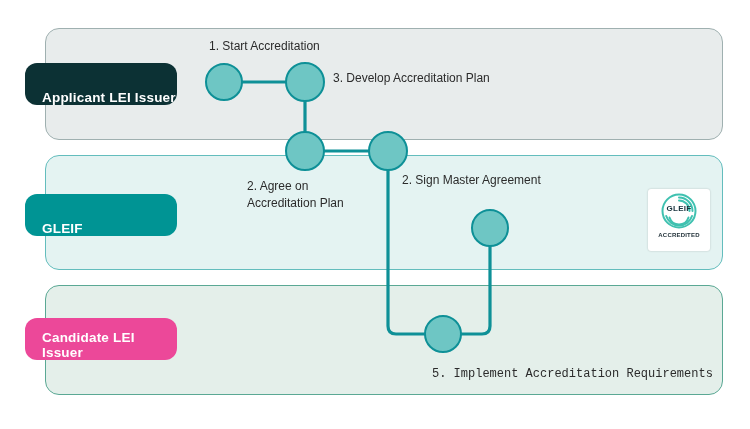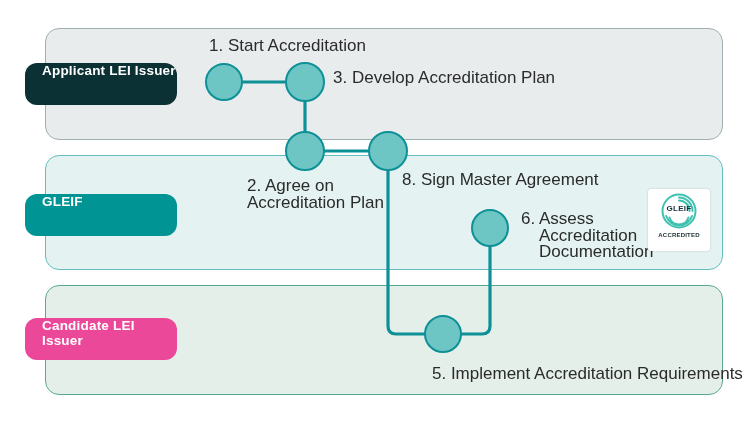--- a/index.html
+++ b/index.html
@@ -39,21 +39,21 @@
     background: #e4efea;
     border: 1px solid #5aa894;
   }
 
   
   .pill {
     position: absolute;
     box-sizing: border-box;
     border-radius: 12px;
     display: flex;
-    align-items: flex-start;
+    align-items: flex-end;
     padding-left: 17px;
     color: #ffffff;
     font-size: 13.5px;
     font-weight: bold;
     letter-spacing: 0.2px;
     left: 25px;
     width: 152px;
     height: 42px;
   }
   .pill-applicant { top: 63px;  background: #0c3134; }
@@ -74,21 +74,21 @@
     box-sizing: border-box;
     border-radius: 50%;
     background: #6ec6c4;
     border: 2.5px solid #0e9097;
   }
 
   
   .step-label {
     position: absolute;
     color: #2b2b2b;
-    font-size: 17px;
+    font-size: 12px;
     line-height: 16.5px;
     white-space: pre-line;
   }
   .step-label.hang {
     white-space: normal;
     padding-left: 18px;
     text-indent: -18px;
   }
 
   
@@ -165,25 +165,24 @@
     <span>Candidate LEI Issuer</span>
   </div>
 
   <div class="step-label" style="left:209px; top:38px;">1. Start Accreditation</div>
 
   <div class="step-label" style="left:333px; top:70px;">3. Develop Accreditation Plan</div>
 
   <div class="step-label" style="left:247px; top:178px;">2. Agree on
 Accreditation Plan</div>
 
-  <div class="step-label" style="left:402px; top:172px;">8. Sign Master Agreement</div>
+  <div class="step-label" style="left:402px; top:172px;">2. Sign Master Agreement</div>
 
-  <div class="step-label" style="left:432px; top:366px;">5. Implement Accreditation Requirements</div>
+  <div class="step-label" style="left:432px; top:366px;font-family:Liberation Mono, monospace;">5. Implement Accreditation Requirements</div>
 
-  <div class="step-label hang" style="left:521px; top:211px; width:112px;">6. Assess Accreditation Documentation</div>
 
   <div class="badge">
     <div class="badge-mark">
       <svg viewBox="0 0 42 40" width="42" height="40" xmlns="http://www.w3.org/2000/svg">
         <g fill="none" stroke-linecap="round">
           <circle cx="21" cy="20" r="16.5" stroke="#3fc1b0" stroke-width="2"></circle>
           <path d="M21 6.5 A13.5 13.5 0 0 1 34.5 20" stroke="#3fc1b0" stroke-width="2"></path>
           <path d="M21 9.5 A10.5 10.5 0 0 1 31.5 20" stroke="#3fc1b0" stroke-width="2"></path>
           <path d="M8.2 25 A13.5 13.5 0 0 0 34 25" stroke="#3fc1b0" stroke-width="2"></path>
           <path d="M11.5 26.5 A10 10 0 0 0 30.5 26.5" stroke="#3fc1b0" stroke-width="2"></path>

